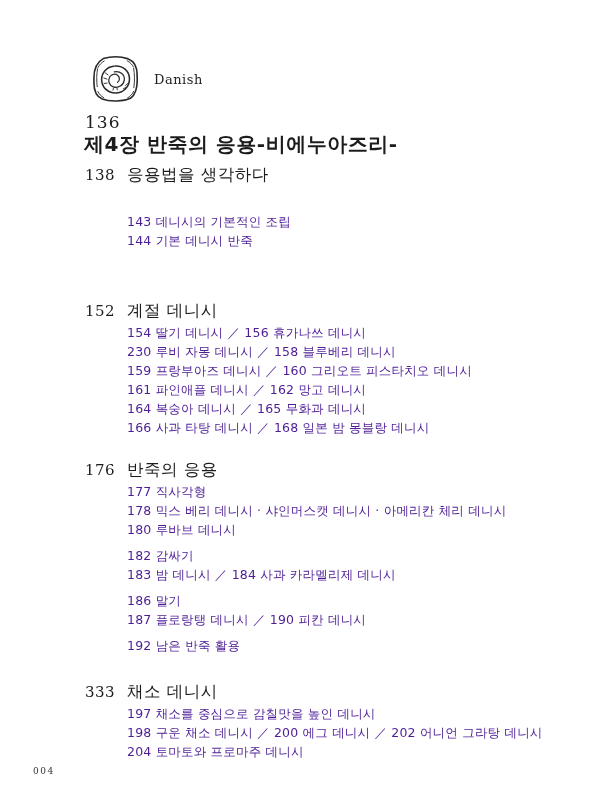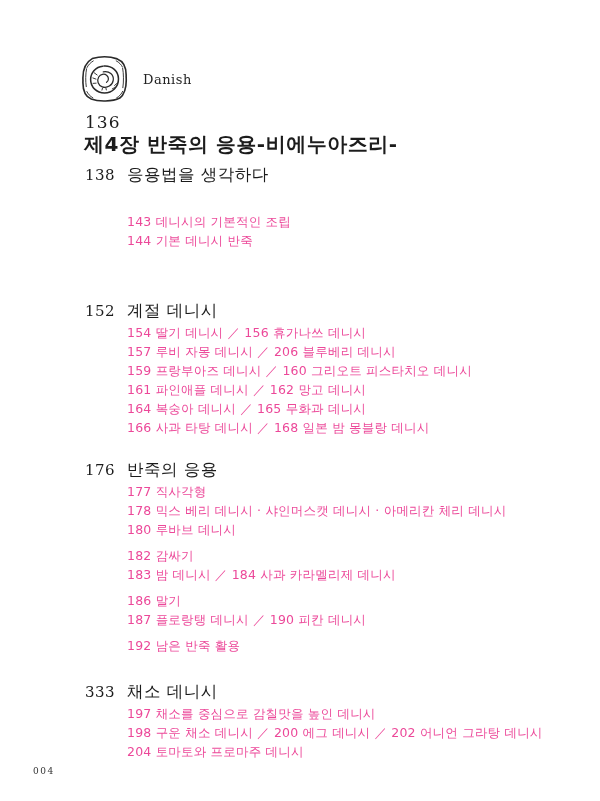--- a/index.html
+++ b/index.html
@@ -7,21 +7,21 @@
     width: 600px; height: 801px;
     background: #ffffff;
     position: relative;
     font-family: "DejaVu Sans", sans-serif;
     color: #1c1c1c;
     overflow: hidden;
   }
 
   
   .brand {
-    position: absolute; left: 79px; top: 54px;
+    position: absolute; left: 90px; top: 54px;
     display: flex; align-items: center; gap: 13px;
   }
   .brand-icon svg { width: 51px; height: 51px; display: block; }
   .brand-label {
     font-family: "DejaVu Serif", serif;
     font-size: 13px; color: #222; letter-spacing: 0.5px;
   }
 
   
   .top-num {
@@ -49,21 +49,21 @@
     display: inline-block; width: 42px;
     font-family: "DejaVu Serif", serif;
     font-size: 15px; letter-spacing: 0.5px;
   }
   .main-title { font-size: 16.5px; letter-spacing: 0.5px; }
 
   .sub-group { padding-left: 42px; margin-bottom: 7px; }
   .sub-line {
     font-size: 12.5px; line-height: 19px;
     letter-spacing: 0.2px; white-space: nowrap;
-    color: #ec4899;
+    color: #4c1d95;
   }
 
   .footer-num {
     position: absolute; left: 33px; top: 766px;
     font-family: "DejaVu Serif", serif;
     font-size: 9px; letter-spacing: 1.5px; color: #333;
   }
 </style>
 </head>
 <body>
@@ -104,21 +104,21 @@
       <div class="toc-section sec-1">
         <div class="sub-group">
           <div class="sub-line">143 데니시의 기본적인 조립</div>
           <div class="sub-line">144 기본 데니시 반죽</div>
         </div>
       </div>
       <div class="toc-section sec-2">
         <div class="main-line"><span class="main-num">152</span><span class="main-title">계절 데니시</span></div>
         <div class="sub-group">
           <div class="sub-line">154 딸기 데니시 ／ 156 휴가나쓰 데니시</div>
-          <div class="sub-line">157 루비 자몽 데니시 ／ 206 블루베리 데니시</div>
+          <div class="sub-line">230 루비 자몽 데니시 ／ 158 블루베리 데니시</div>
           <div class="sub-line">159 프랑부아즈 데니시 ／ 160 그리오트 피스타치오 데니시</div>
           <div class="sub-line">161 파인애플 데니시 ／ 162 망고 데니시</div>
           <div class="sub-line">164 복숭아 데니시 ／ 165 무화과 데니시</div>
           <div class="sub-line">166 사과 타탕 데니시 ／ 168 일본 밤 몽블랑 데니시</div>
         </div>
       </div>
       <div class="toc-section sec-3">
         <div class="main-line"><span class="main-num">176</span><span class="main-title">반죽의 응용</span></div>
         <div class="sub-group">
           <div class="sub-line">177 직사각형</div>

